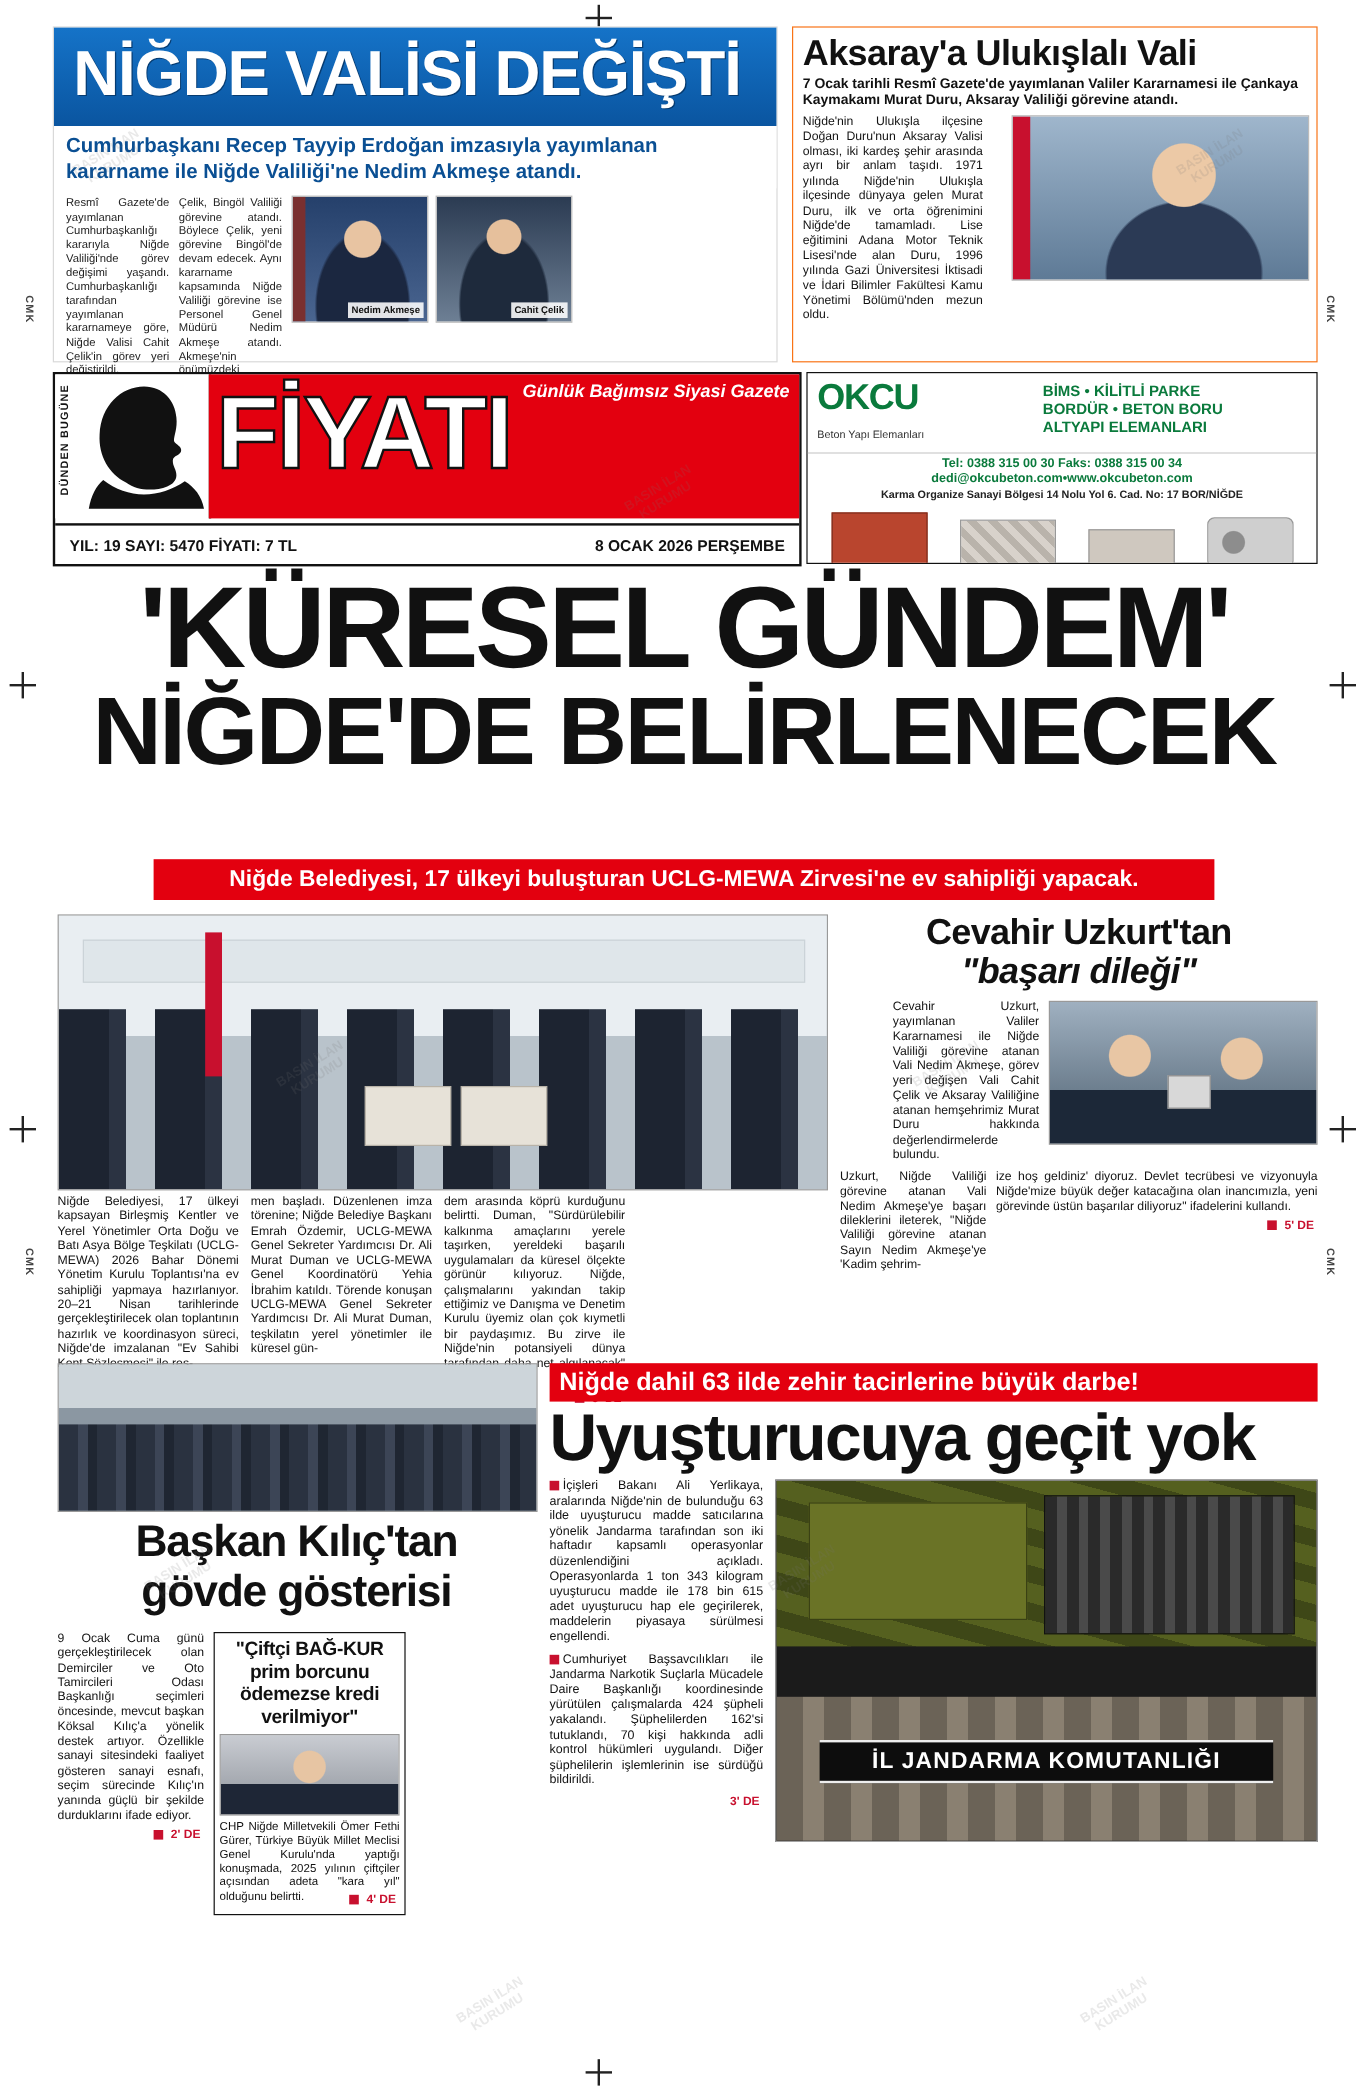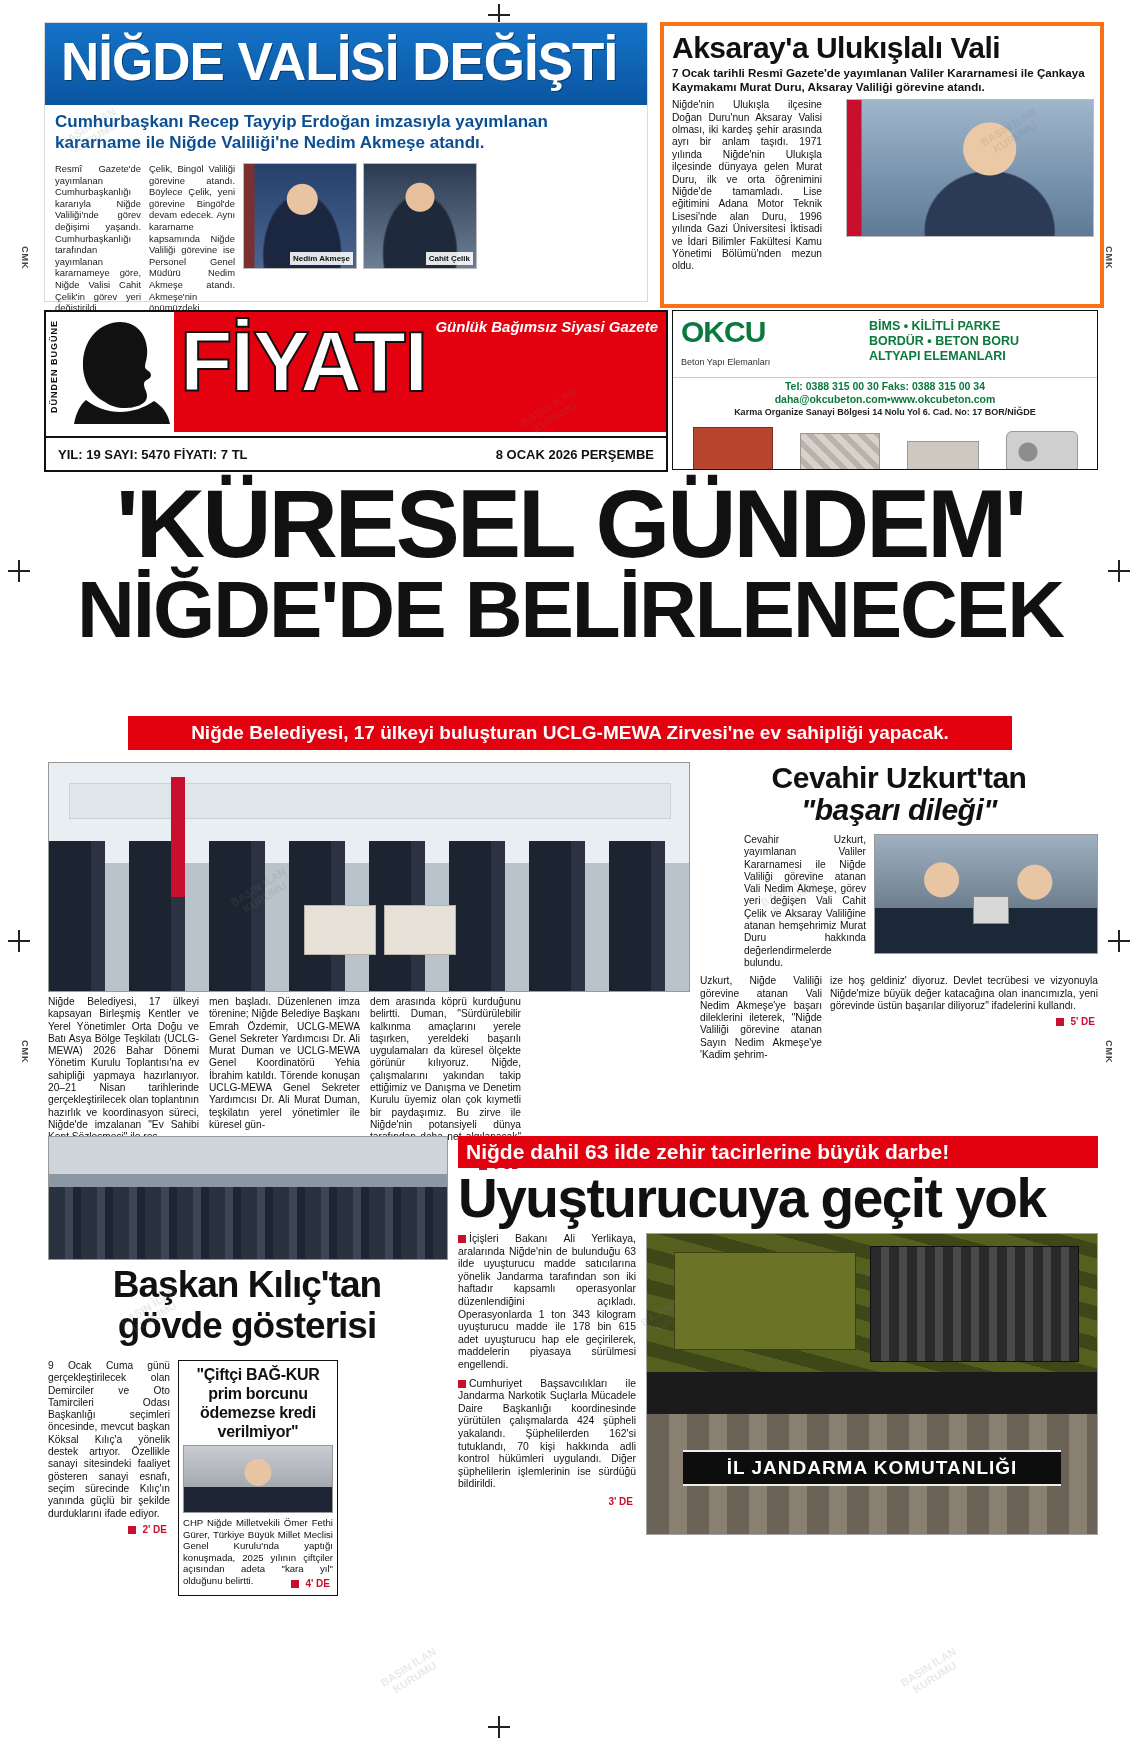--- a/index.html
+++ b/index.html
@@ -21,21 +21,21 @@
   .tl-head h1{margin:6px;font-size:53px;line-height:54px;font-weight:bold;letter-spacing:-1px;font-family:"Liberation Sans",sans-serif;text-shadow:1px 1px 0 #063b70;}
   .tl-sub{background:#ffffff;color:#0a4f93;padding:6px 10px 4px 10px;font-size:17px;line-height:21px;font-weight:bold;}
   .tl-body{display:flex;padding:6px 10px 8px 10px;gap:8px;}
   .tl-col{width:86px;font-size:9.4px;line-height:11.6px;color:#222;text-align:justify;}
   .tl-photos{flex:1;display:flex;gap:6px;align-items:flex-start;}
   .ph{position:relative;border:1px solid #bbb;overflow:hidden;}
   .cap{position:absolute;right:3px;bottom:3px;background:rgba(255,255,255,.88);font-size:8px;line-height:9px;padding:2px 3px;font-weight:bold;color:#111;text-align:center;}
   .pagetag{display:inline-block;background:#fff;color:#c8102e;font-weight:bold;font-size:10px;padding:1px 3px;}
   .sq{display:inline-block;width:8px;height:8px;background:#c8102e;margin-right:3px;vertical-align:-1px;}
 
-  .top-right{position:absolute;left:660px;top:22px;width:436px;height:278px;background:#fff;border:4px solid #f97316;}
+  .top-right{position:absolute;left:660px;top:22px;width:436px;height:278px;background:#fff;border:1px solid #f97316;}
   .tr-title{font-size:30px;line-height:32px;font-weight:bold;padding:6px 8px 2px 8px;letter-spacing:-.5px;}
   .tr-lead{font-size:11.6px;line-height:13.6px;font-weight:bold;padding:0 8px 6px 8px;}
   .tr-body{display:flex;gap:24px;padding:0 8px 8px 8px;}
   .tr-col{width:150px;font-size:10.2px;line-height:12.4px;text-align:justify;}
 
   
   .plate{position:absolute;left:44px;top:310px;width:620px;height:158px;border:2px solid #111;background:#fff;}
   .plate-left{position:absolute;left:0;top:0;width:128px;height:120px;border-right:2px solid #111;overflow:hidden;background:#fff;}
   .plate-left .vtxt{position:absolute;left:3px;top:8px;writing-mode:vertical-rl;transform:rotate(180deg);font-size:9px;font-weight:bold;letter-spacing:1px;color:#111;}
   .ataturk{position:absolute;left:22px;top:4px;width:104px;height:112px;}
@@ -196,21 +196,21 @@
         </div>
       </div>
       <div class="ad-items">
         <div>BİMS • KİLİTLİ PARKE</div>
         <div>BORDÜR • BETON BORU</div>
         <div>ALTYAPI ELEMANLARI</div>
       </div>
     </div>
     <div class="ad-contact">
       <div>Tel: 0388 315 00 30  Faks: 0388 315 00 34</div>
-      <div>daha@okcubeton.com•www.okcubeton.com</div>
+      <div>dedi@okcubeton.com•www.okcubeton.com</div>
       <div class="small">Karma Organize Sanayi Bölgesi 14 Nolu Yol 6. Cad. No: 17 BOR/NİĞDE</div>
     </div>
     <div class="ad-shapes">
       <div style="width:78px;height:44px;background:#b9452e;border:1px solid #7d2d1d;"></div>
       <div style="width:78px;height:38px;background:repeating-linear-gradient(45deg,#d8d2cb 0 6px,#b9b3ab 6px 12px);border:1px solid #999;"></div>
       <div style="width:70px;height:30px;background:#cfc8bf;border:1px solid #999;"></div>
       <div style="width:70px;height:40px;background:radial-gradient(circle at 30% 50%,#8d8d8d 0 9px,#cfcfcf 10px);border:1px solid #999;border-radius:6px;"></div>
     </div>
   </div>
 

